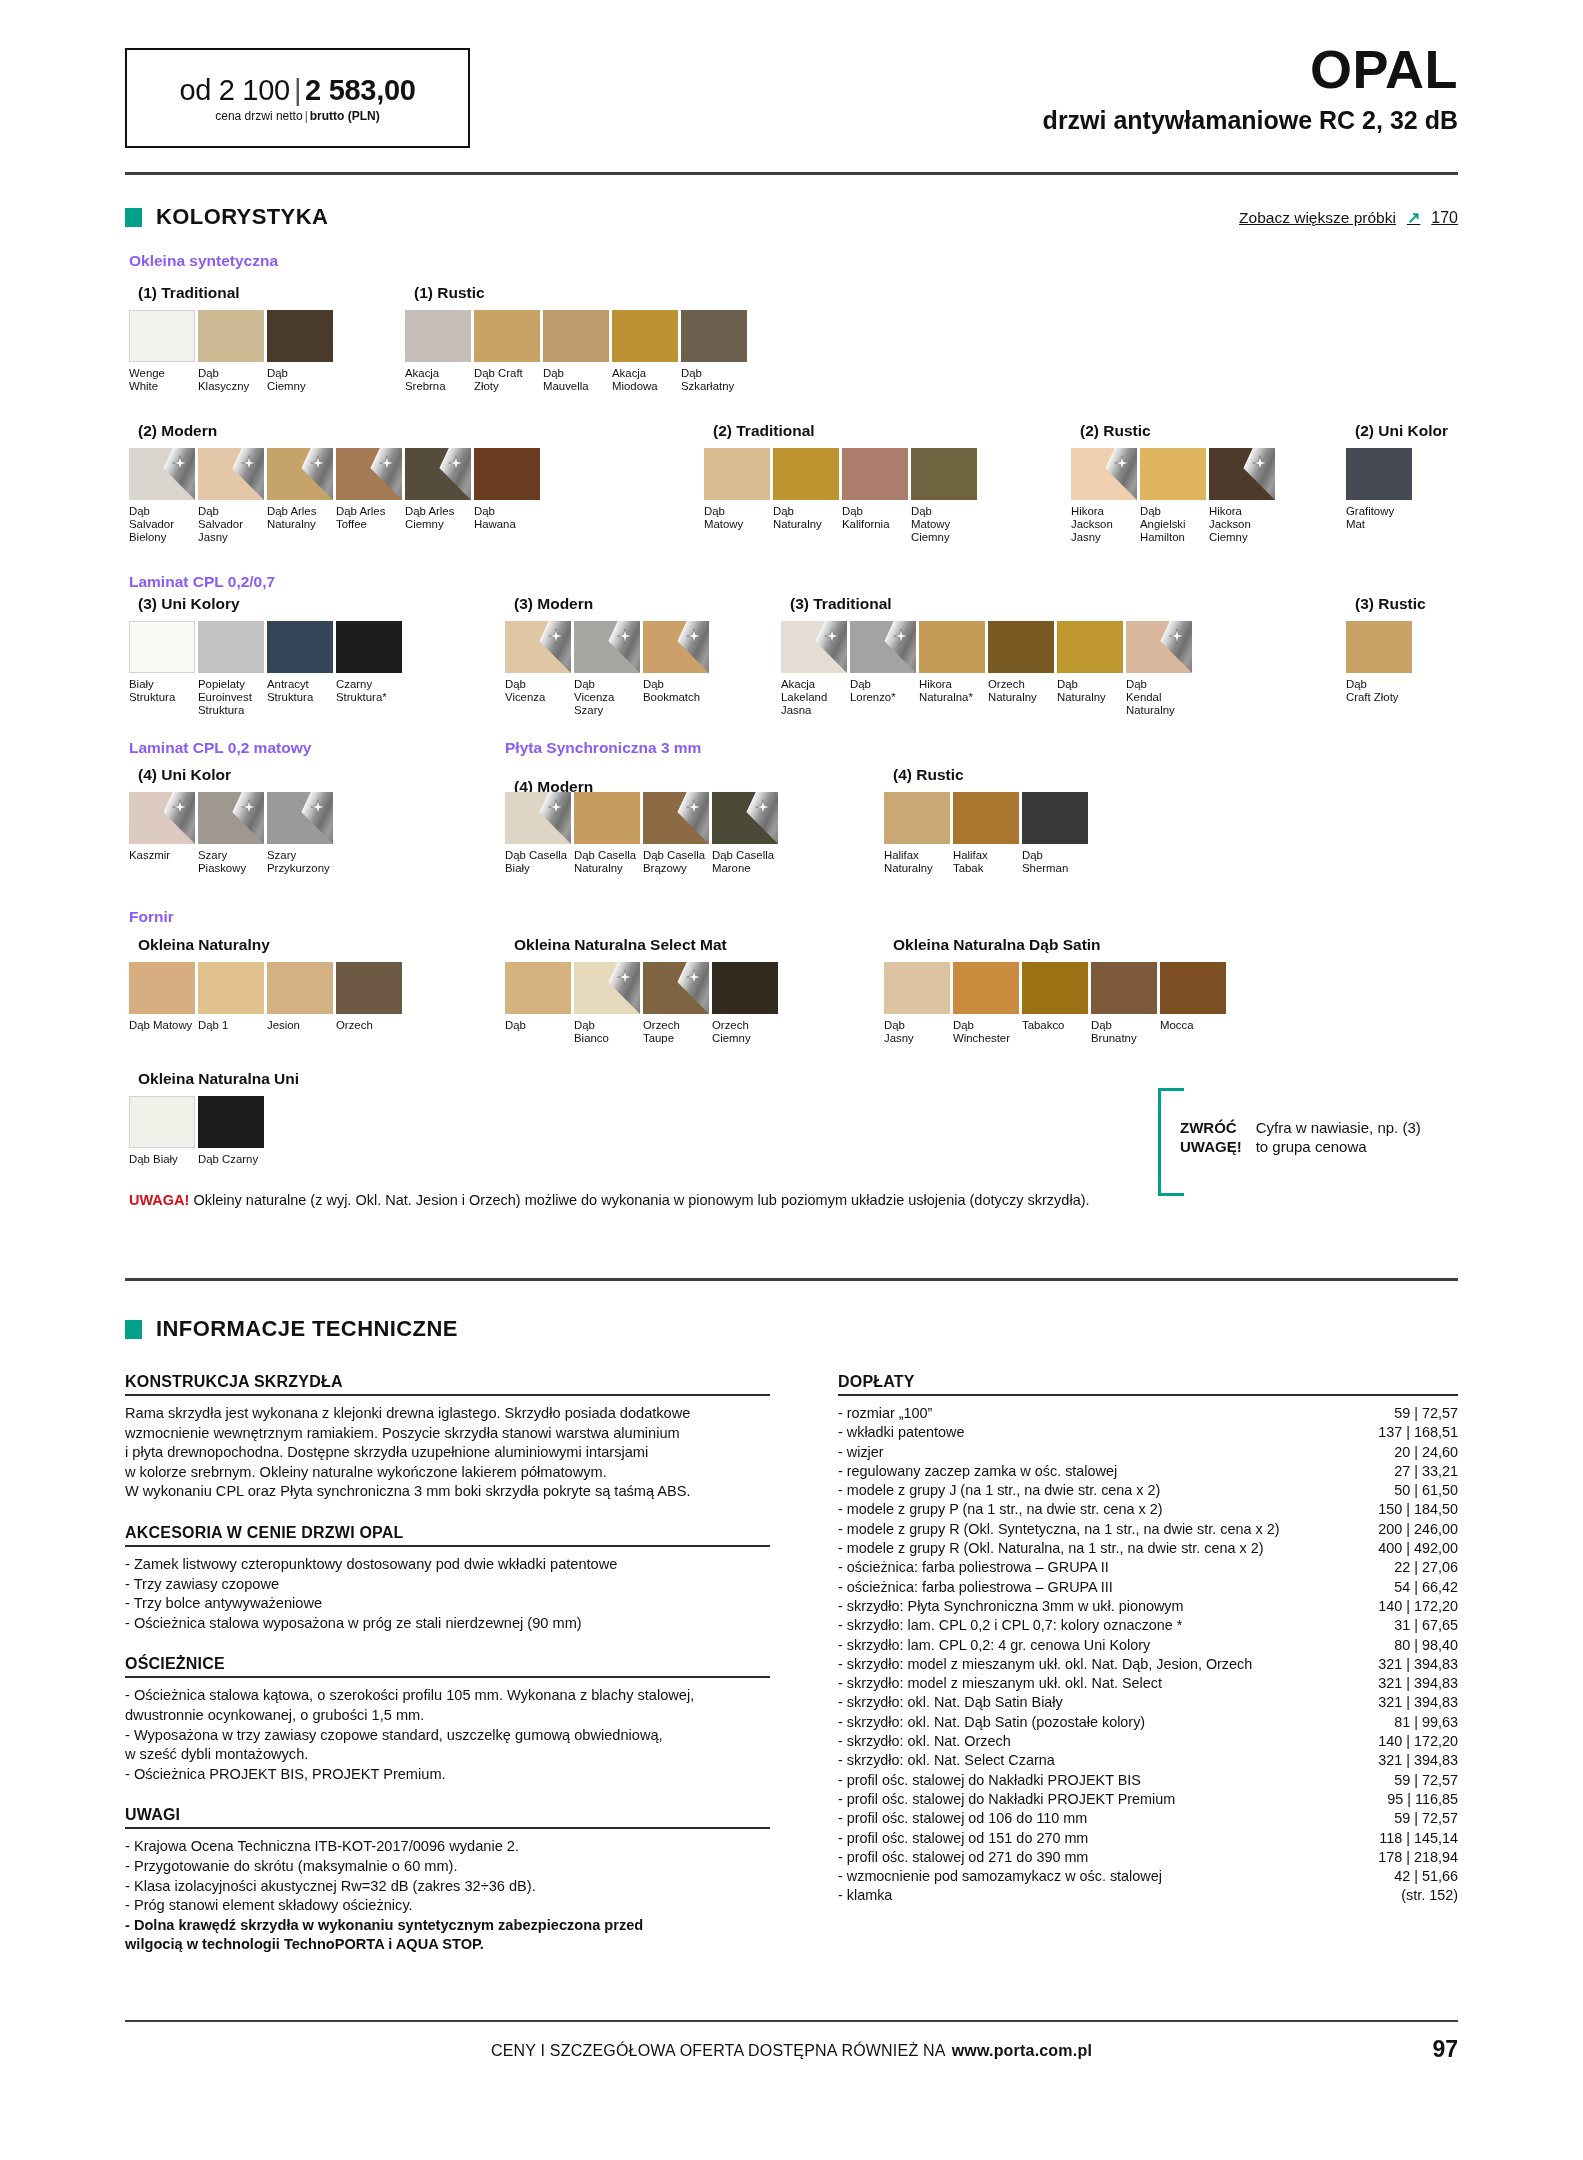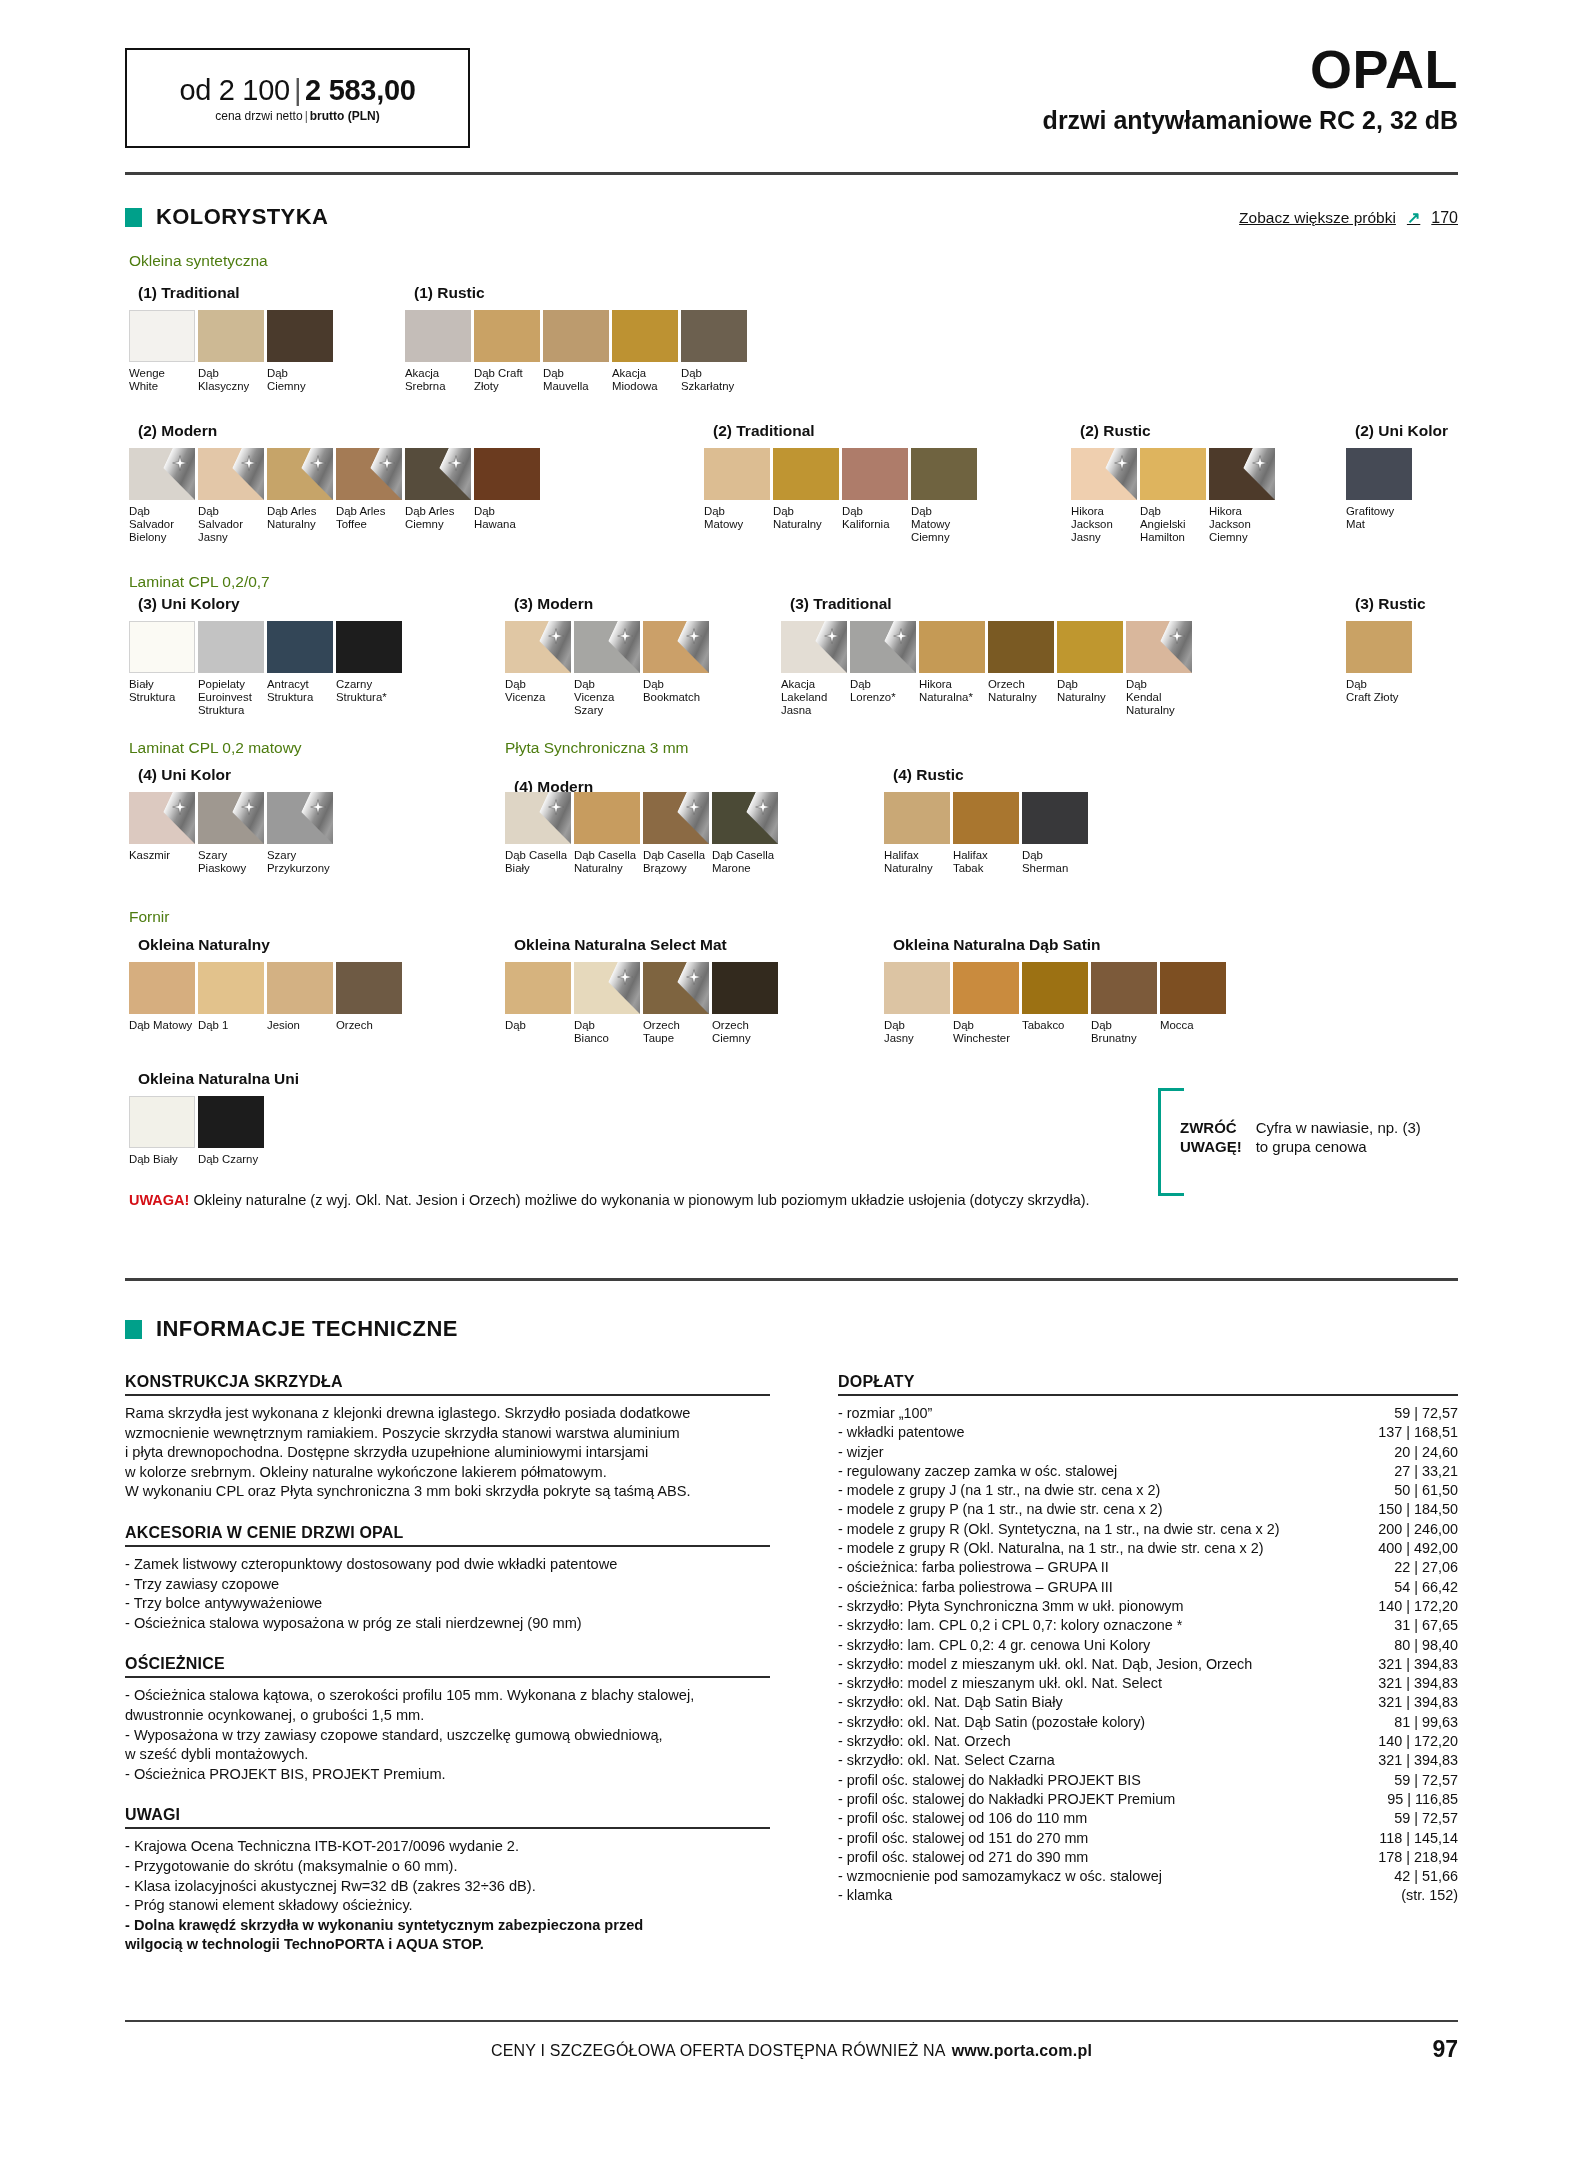--- a/index.html
+++ b/index.html
@@ -78,21 +78,21 @@
     position: absolute; right: 125px; top: 208px;
     display: flex; align-items: center; gap: 11px;
     font-size: 15.5px; color: #111;
   }
   .see-more .arrow { color: #00a08a; font-size: 16px; font-weight: 700; }
   .see-more .pg { font-size: 16px; }
 
   
   .mat-head {
     position: absolute;
-    font-size: 15.5px; font-weight: 400; color: #4d7c0f;
+    font-size: 15.5px; font-weight: 700; color: #8b5cf6;
   }
 
   
   .group {
     position: absolute;
   }
   .group-label {
     position: relative;
     padding-left: 9px;
     font-size: 15.5px; font-weight: 700; color: #111;

